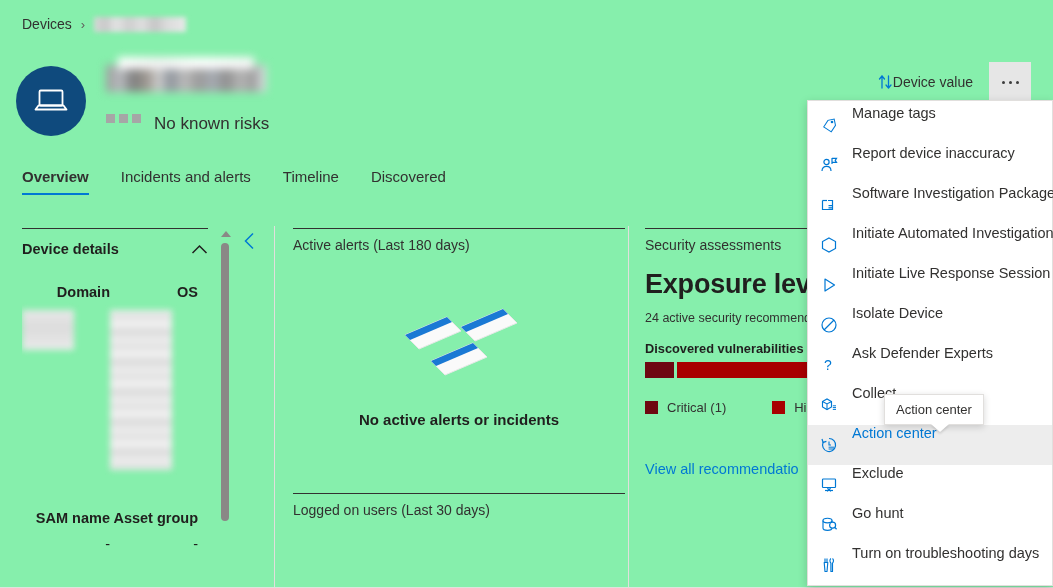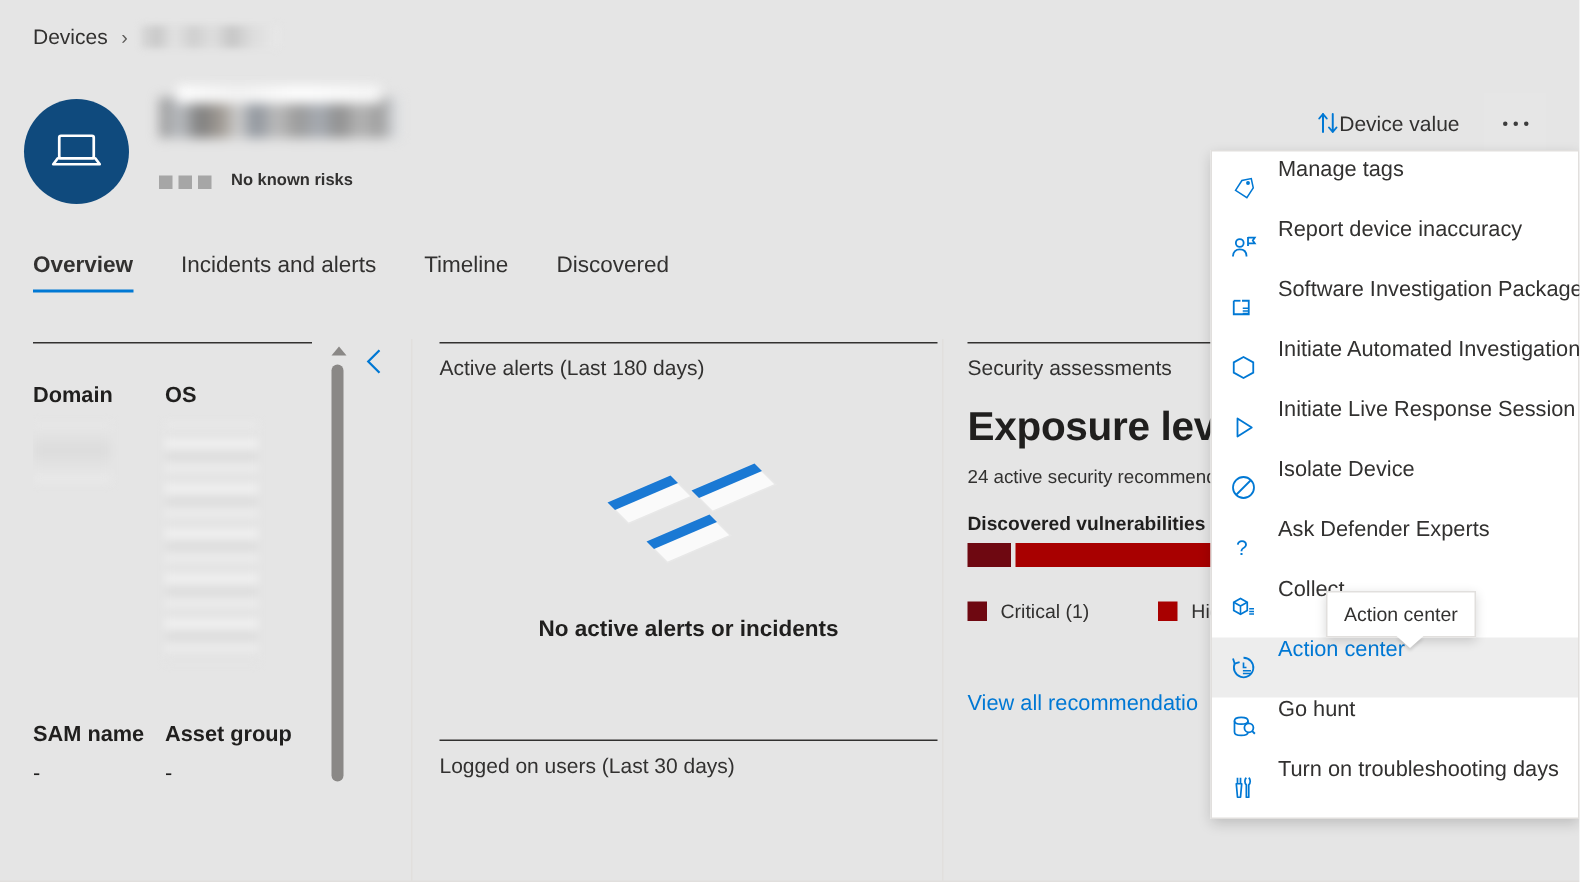--- a/index.html
+++ b/index.html
@@ -8,21 +8,21 @@
     width: 1053px; height: 588px;
     overflow: hidden;
     background: #ffffff;
     font-family: "Liberation Sans", sans-serif;
     color: #323130;
   }
   #app {
     position: relative;
     width: 1053px;
     height: 588px;
-    background: #e5e5e5;
+    background: #86efac;
     overflow: hidden;
   }
 
   
   .breadcrumb {
     position: absolute;
     left: 22px; top: 14px;
     display: flex; align-items: center;
     height: 20px;
     font-size: 14px;
@@ -67,24 +67,23 @@
   .device-name-blur::after {
     content: "";
     position: absolute;
     left: 12px; top: -8px;
     width: 136px; height: 12px;
     background: linear-gradient(90deg,#ffffff 0%,#f3f3f3 30%,#ffffff 60%,#f6f6f6 100%);
   }
   .risk-row {
     position: absolute;
     left: 106px; top: 114px;
-    display: flex; align-items: flex-end;
-    font-size: 11px;
-    color: #323130;
-    font-weight: bold;
+    display: flex; align-items: flex-start;
+    font-size: 17px;
+    color: #323130;
   }
   .risk-sq {
     width: 9px; height: 9px;
     background: #a6a6a6;
     margin-right: 4px;
     display: inline-block;
   }
   .risk-label { margin-left: 9px; }
 
   
@@ -169,20 +168,21 @@
     display: flex; align-items: center; justify-content: space-between;
   }
   .chev-up {
     color: #201f1e;
     cursor: pointer;
     line-height: 0;
   }
   .field-grid {
     display: flex;
     margin-top: 26px;
+    text-align: right;
   }
   .field-col { width: 88px; }
   .field-label {
     font-size: 14.5px;
     font-weight: bold;
     color: #201f1e;
     line-height: 19px;
   }
   .field-value-blur1 {
     margin-top: 8px;
@@ -424,20 +424,28 @@
 
   <div class="tabs">
     <div class="tab active">Overview</div>
     <div class="tab">Incidents and alerts</div>
     <div class="tab">Timeline</div>
     <div class="tab">Discovered</div>
   </div>
 
   <div class="col-left">
     <div class="panel-rule"></div>
+    <div class="left-head">
+      <div class="panel-title">Device details</div>
+      <div class="chev-up" style="margin-top:12px;">
+        <svg width="17" height="11" viewBox="0 0 17 11">
+          <path d="M1.5 9 L8.5 2 L15.5 9" stroke="#201f1e" stroke-width="1.5" fill="none"></path>
+        </svg>
+      </div>
+    </div>
 
     <div class="field-grid">
       <div class="field-col">
         <div class="field-label">Domain</div>
         <div class="field-value-blur1"></div>
       </div>
       <div class="field-col">
         <div class="field-label">OS</div>
         <div class="field-value-blur2"></div>
       </div>
@@ -597,20 +605,31 @@
         <svg width="18" height="18" viewBox="0 0 18 18">
             <path d="M9 2.5 A6.5 6.5 0 1 1 3.2 6.2" fill="none" stroke="#0078d4" stroke-width="1.2"></path>
             <path d="M2 3 L3.1 6.4 L6.4 5.4" fill="none" stroke="#0078d4" stroke-width="1.2"></path>
             <path d="M8.6 11.2 L14 11.2 M8.6 13 L14 13" stroke="#0078d4" stroke-width="1"></path>
             <path d="M9 5.6 L9 9 L11 9" fill="none" stroke="#0078d4" stroke-width="1.1"></path>
           </svg>
       </span>
       <span class="ctx-label">Action center</span>
     </div>
 
+    <div class="ctx-item">
+      <span class="ctx-ico">
+        <svg width="18" height="18" viewBox="0 0 18 18">
+            <rect x="2.5" y="3" width="13" height="8.5" rx="0.8" fill="none" stroke="#0078d4" stroke-width="1.2"></rect>
+            <path d="M5 14.5 L13 14.5" stroke="#0078d4" stroke-width="1.2"></path>
+            <path d="M9 11.5 L9 14.5" stroke="#0078d4" stroke-width="1.2"></path>
+            <path d="M7 12.4 L11 15.4 M11 12.4 L7 15.4" stroke="#0078d4" stroke-width="1"></path>
+          </svg>
+      </span>
+      <span class="ctx-label">Exclude</span>
+    </div>
 
     <div class="ctx-item">
       <span class="ctx-ico">
         <svg width="18" height="18" viewBox="0 0 18 18">
             <path d="M3 4.5 C3 3.1 5 2.2 7.5 2.2 C10 2.2 12 3.1 12 4.5 L12 12 C12 13.4 10 14.3 7.5 14.3 C5 14.3 3 13.4 3 12 Z" fill="none" stroke="#0078d4" stroke-width="1.15"></path>
             <path d="M3 4.5 C3 5.9 5 6.8 7.5 6.8 C10 6.8 12 5.9 12 4.5" fill="none" stroke="#0078d4" stroke-width="1.15"></path>
             <circle cx="12.6" cy="9.2" r="3" fill="#ffffff" stroke="#0078d4" stroke-width="1.2"></circle>
             <path d="M14.8 11.4 L16.6 13.2" stroke="#0078d4" stroke-width="1.3"></path>
           </svg>
       </span>

